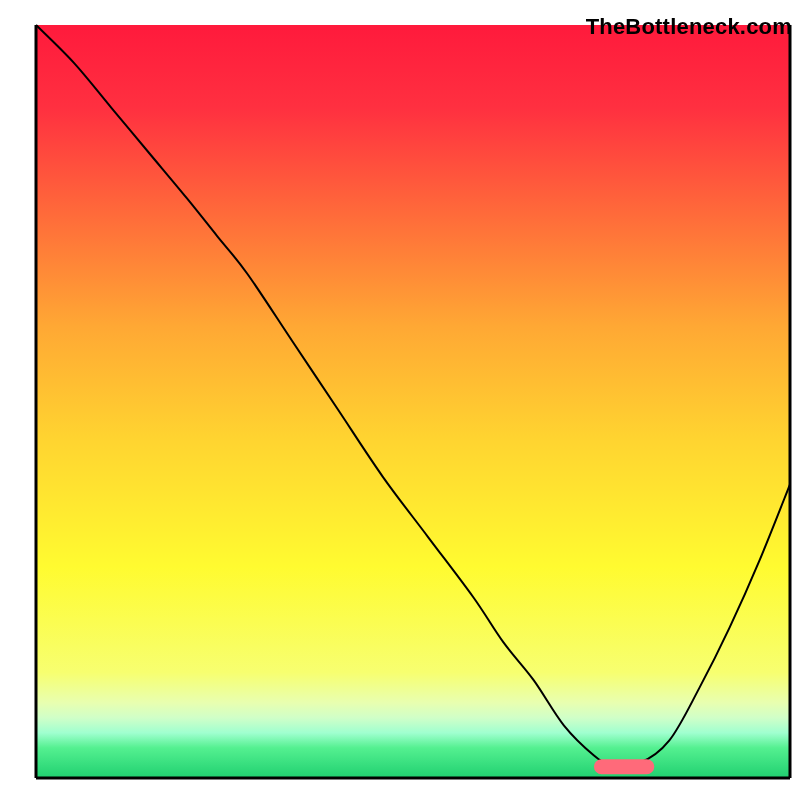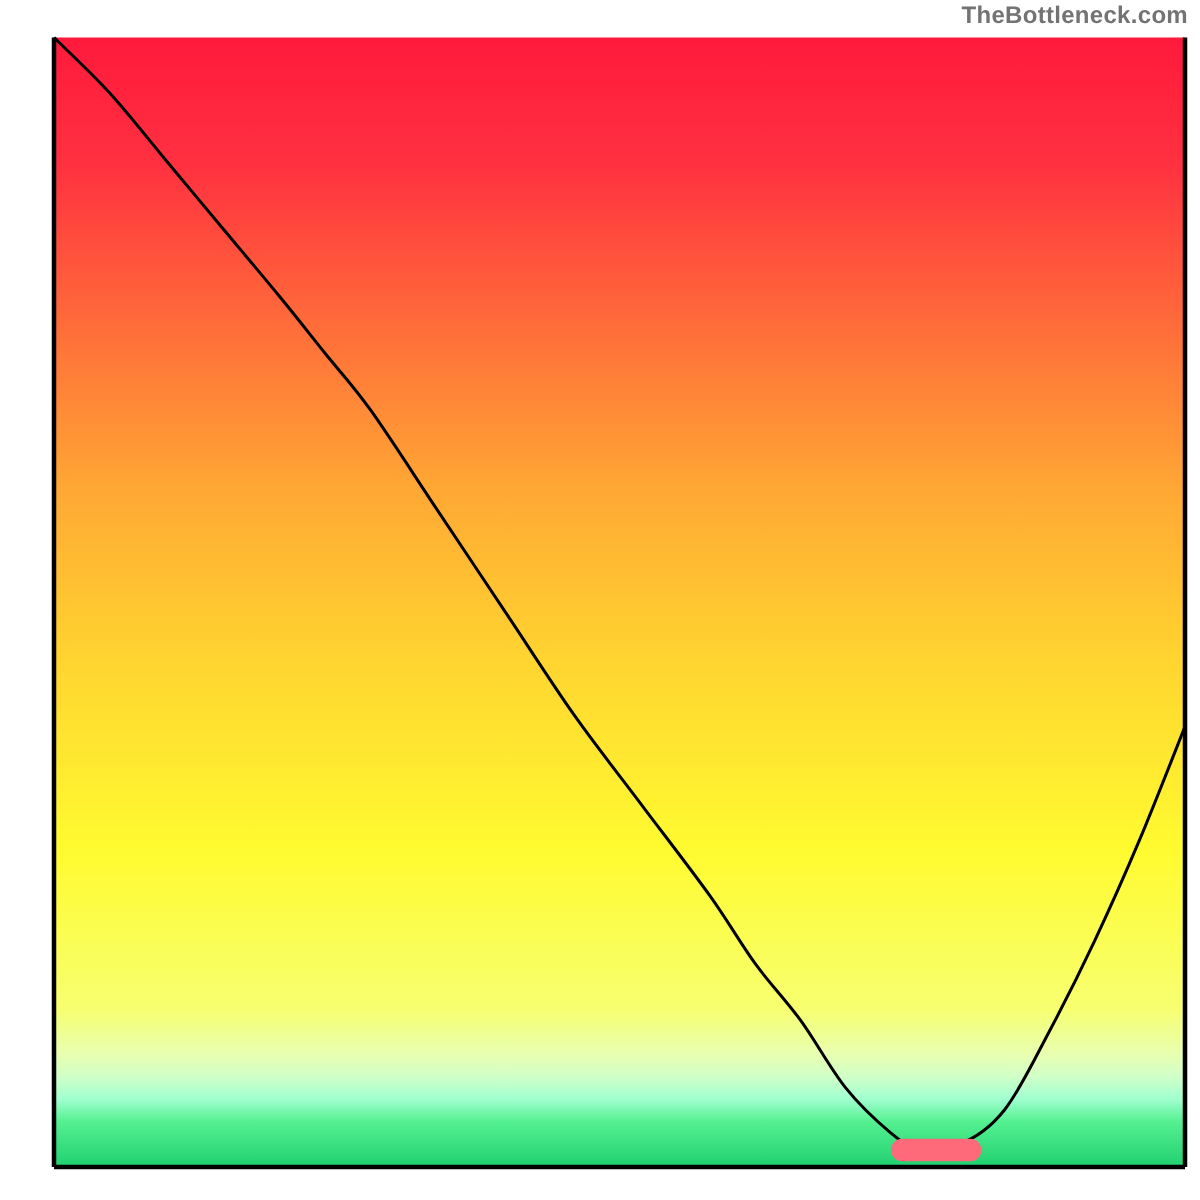--- a/index.html
+++ b/index.html
@@ -10,25 +10,25 @@
     background: #ffffff;
     font-family: Arial, Helvetica, sans-serif;
   }
   .chart-container {
     position: relative;
     width: 800px;
     height: 800px;
   }
   .watermark {
     position: absolute;
-    top: 2px;
+    top: 14px;
     right: 8px;
-    font-size: 16px;
+    font-size: 22px;
     font-weight: 600;
-    color: #737373;
+    color: #000000;
     letter-spacing: 0.2px;
     z-index: 5;
   }
   svg {
     display: block;
   }
 </style>
 </head>
 <body>
 

